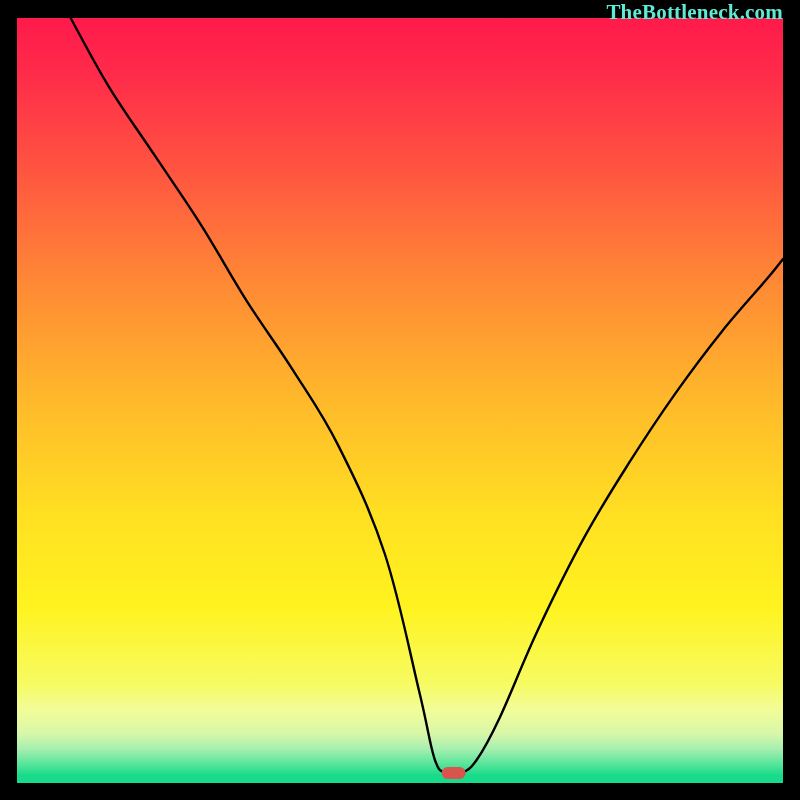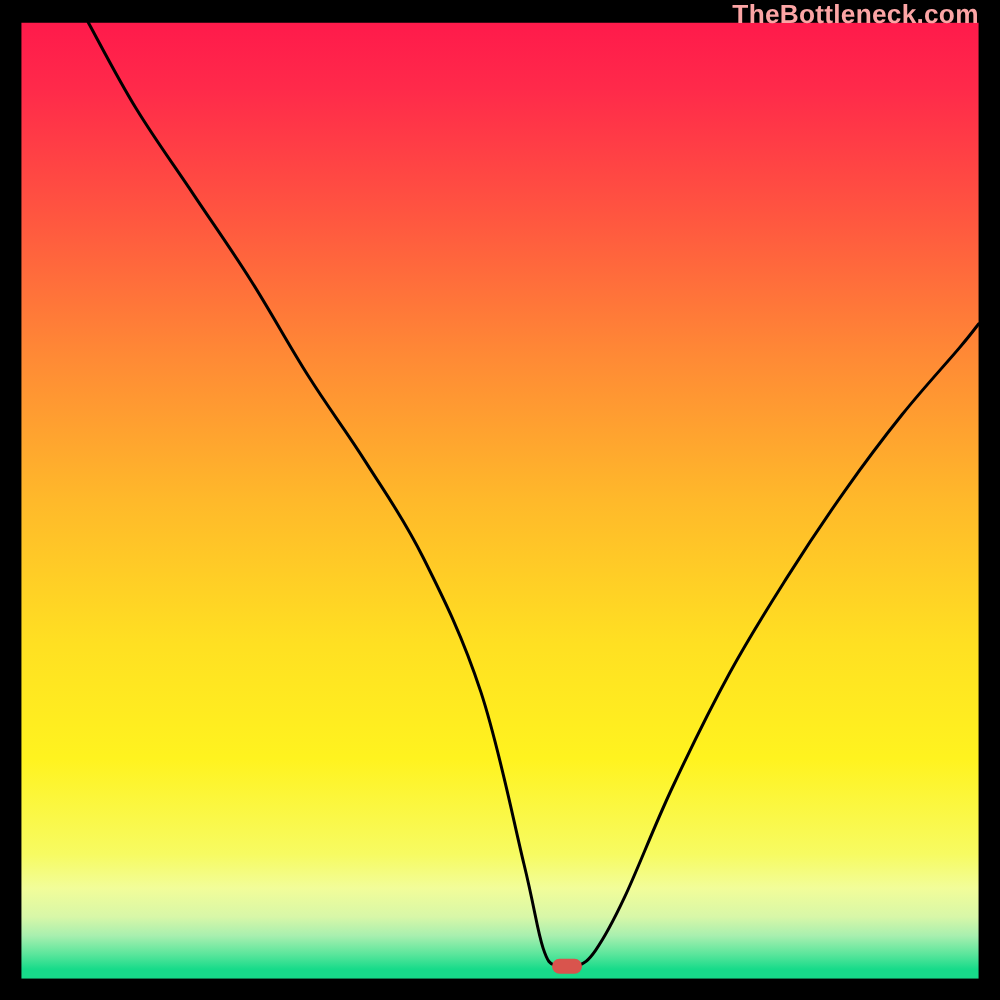--- a/index.html
+++ b/index.html
@@ -30,22 +30,22 @@
     position: absolute;
     left: 0;
     top: 0;
     width: 100%;
     height: 100%;
   }
   .watermark {
     position: absolute;
     top: 0px;
     right: 17px;
-    color: #fca5a5;
-    font-family: Liberation Sans, sans-serif;
+    color: #5eead4;
+    font-family: Liberation Serif, serif;
     font-size: 21px;
     font-weight: 600;
     letter-spacing: 0.2px;
     user-select: none;
   }
   svg.curve {
     position: absolute;
     left: 0;
     top: 0;
     width: 100%;

